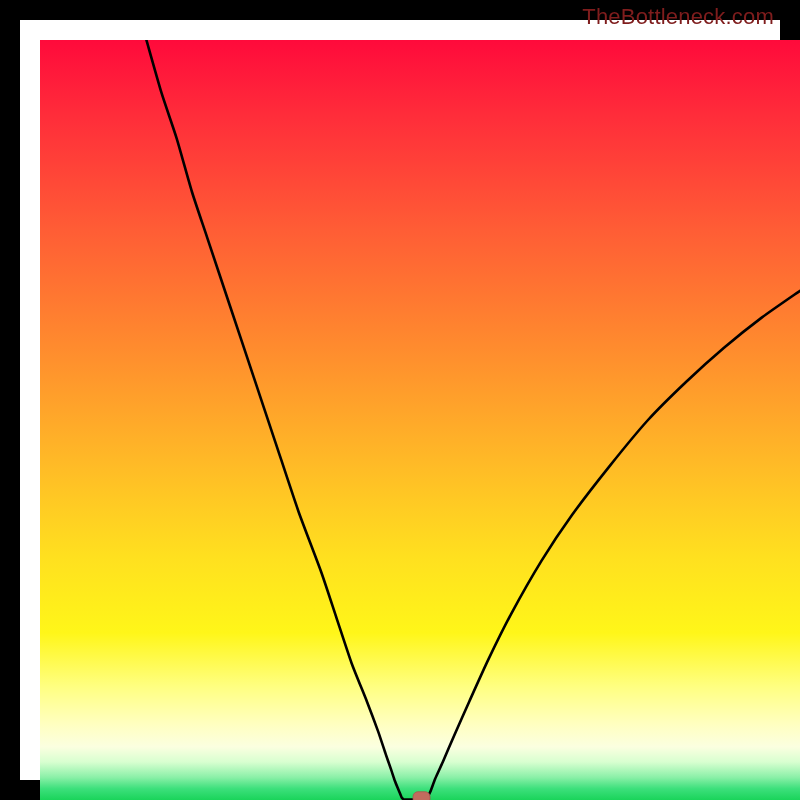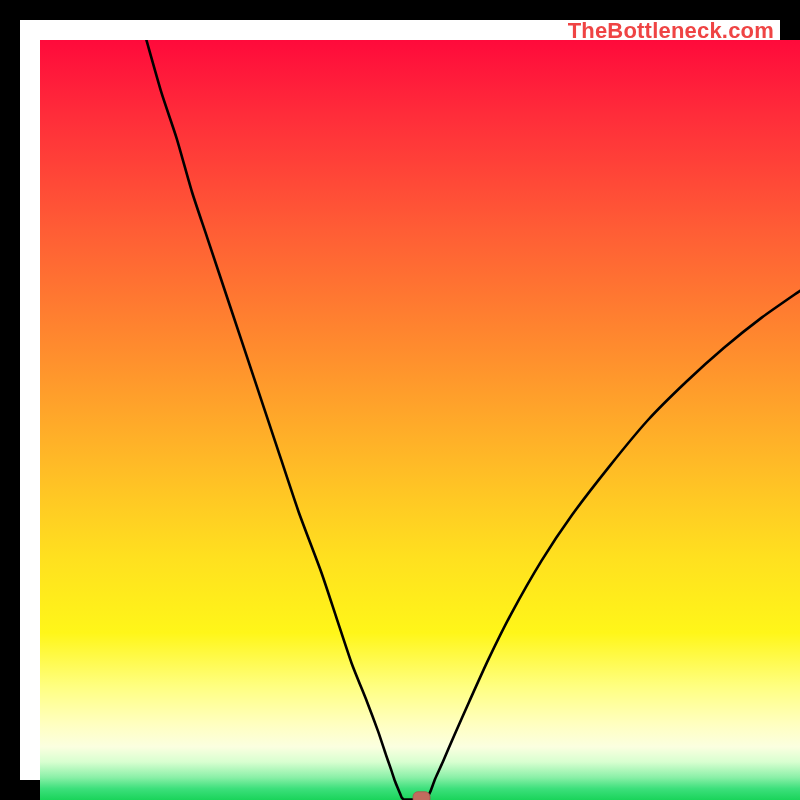--- a/index.html
+++ b/index.html
@@ -53,25 +53,25 @@
   }
   svg.curve {
     position: absolute;
     top: 0;
     left: 0;
     width: 760px;
     height: 760px;
   }
   .watermark {
     position: absolute;
-    top: 18px;
+    top: 4px;
     right: 26px;
-    color: #ef4444;
+    color: #7f1d1d;
     font-size: 22px;
-    font-weight: 700;
+    font-weight: 400;
     letter-spacing: 0.2px;
     user-select: none;
   }
 </style>
 </head>
 <body>
 
 <div class="frame">
   <div class="plot-area">
     <div class="gradient"></div>

